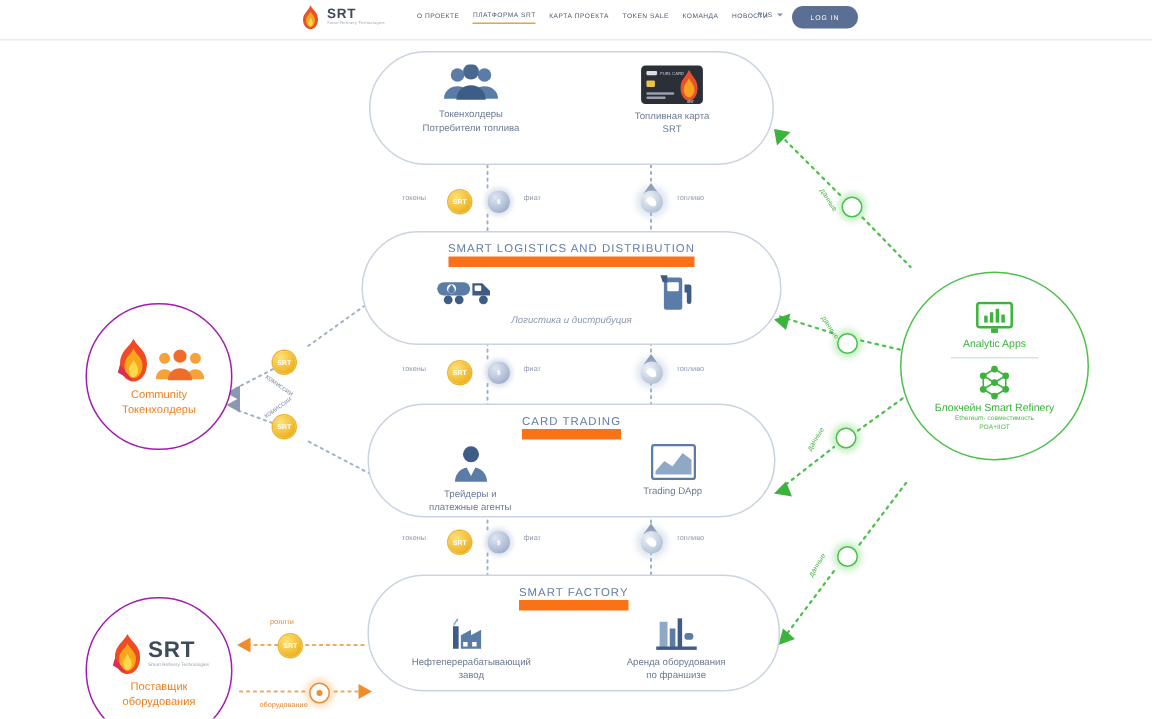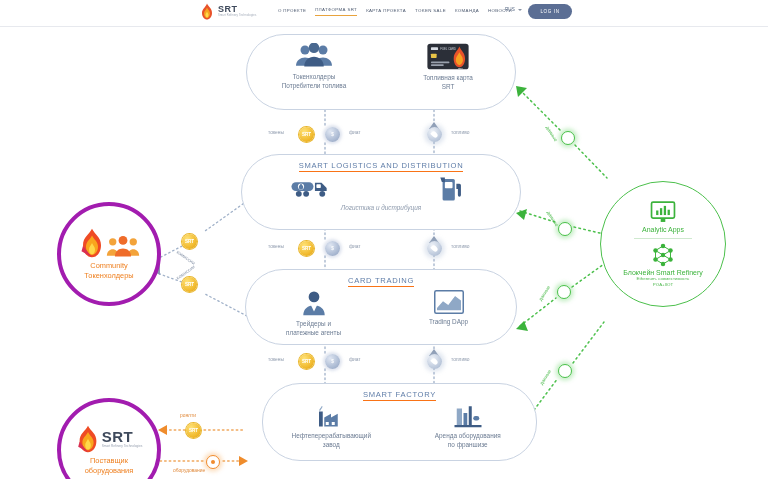--- a/index.html
+++ b/index.html
@@ -34,35 +34,35 @@
   .canvas{position:absolute;left:0;top:26px;width:768px;height:453px;}
   svg.layer{position:absolute;left:0;top:0;width:768px;height:453px;}
 
   
   .stage{
     position:absolute;border:1px solid #c9d3e2;border-radius:38px;background:#fff;
     display:flex;flex-direction:column;align-items:center;z-index:10;
   }
   .stage-title{
     font-size:7.6px;color:#5f7da8;letter-spacing:.7px;text-align:left;
-    border-bottom:1px solid #f97316;padding-bottom:1px;margin-top:6px;
+    border-bottom:7px solid #f97316;padding-bottom:1px;margin-top:6px;
   }
   .stage-cols{display:flex;width:100%;justify-content:space-around;align-items:flex-start;}
   .cell{display:flex;flex-direction:column;align-items:center;width:120px;}
   .cell-label{font-size:6.4px;color:#6b7b92;text-align:center;line-height:1.35;margin-top:4px;}
   .cell-label.it{font-style:italic;color:#8b98ab;}
   .icon{display:flex;align-items:center;justify-content:center;}
 
   
   .lcircle{
     position:absolute;border-radius:50%;background:#fff;
     display:flex;flex-direction:column;align-items:center;justify-content:center;z-index:12;
   }
   .lcircle .cap{font-size:7.4px;text-align:center;line-height:1.3;margin-top:3px;}
-  .orange-b{border:4px solid #a21caf;justify-content:center;}
+  .orange-b{border:1px solid #a21caf;justify-content:center;}
   .cap-orange{color:#ee7f1e;}
   
   .gcircle{
     position:absolute;border-radius:50%;border:1px solid #4cc04c;background:#fff;
     display:flex;flex-direction:column;align-items:center;justify-content:center;z-index:12;
   }
   .g-label{font-size:7px;color:#3cb33c;text-align:center;margin-top:3px;}
   .g-sub{font-size:4.4px;color:#4fb84f;text-align:center;line-height:1.25;}
   .g-div{width:58px;height:1px;background:#cfe9cf;margin:5px 0 4px;}
 
@@ -297,21 +297,21 @@
             <rect x="1" y="1" width="38" height="30" rx="2" fill="none" stroke="#5b7ca6" stroke-width="2"></rect>
             <path d="M4 24l8-9 7 5 9-12 8 6v13H4z" fill="#8fa8c6"></path>
             <polyline points="4,20 12,12 19,17 28,6 36,11" fill="none" stroke="#ffffff" stroke-width="2"></polyline>
           </svg>
         </span>
         <span class="cell-label" style="white-space:pre-line;">Trading DApp</span>
       </div>
     </div>
   </div>
 
-  <div class="stage" style="left:262px;top:357px;width:273px;height:76px;">
+  <div class="stage" style="left:245px;top:357px;width:273px;height:76px;">
     <div class="stage-title">SMART FACTORY</div>
     <div class="stage-cols" style="margin-top:3px;">
       <div class="cell">
         <span class="icon">
           <svg width="30" height="24" viewBox="0 0 40 32">
             <rect x="4" y="10" width="5" height="20" fill="#3e5c85"></rect>
             <path d="M11 18l9-5v5l9-5v17H11z" fill="#5b7ca6"></path>
             <rect x="13" y="24" width="4" height="4" fill="#ffffff"></rect>
             <rect x="21" y="24" width="4" height="4" fill="#ffffff"></rect>
             <path d="M5 9c0-3 3-3 3-6" fill="none" stroke="#8fa8c6" stroke-width="1.5"></path>

